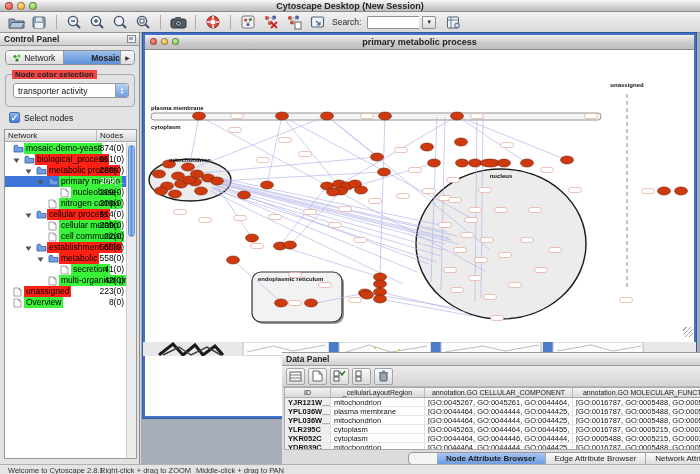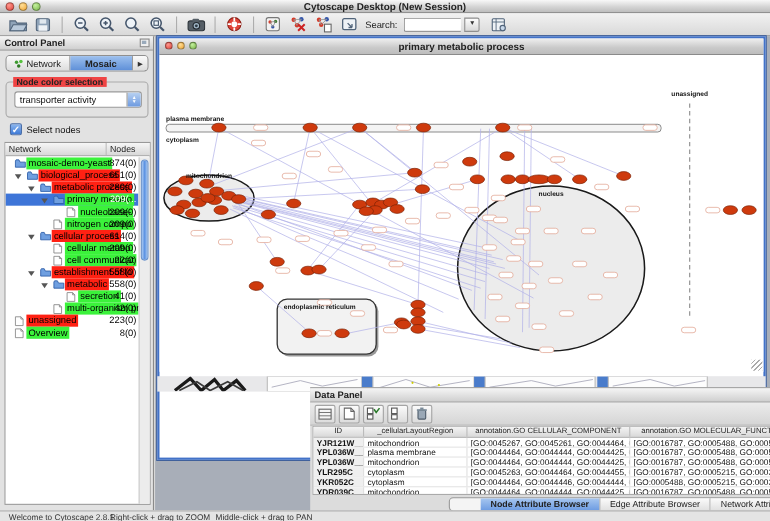--- a/index.html
+++ b/index.html
@@ -32,21 +32,21 @@
   .control-panel { position:absolute; left:0; top:33px; width:140px; height:431px; background:#e2e2e2; border-right:1px solid #8a8a8a; }
   .panel-header { height:13px; background:linear-gradient(#f5f5f5,#cfcfcf); border-bottom:1px solid #9b9b9b;
     font-size:8.5px; font-weight:bold; color:#222; padding:1px 4px; position:relative; }
   .float-icon { position:absolute; right:3px; top:2px; width:9px; height:8px; border:1px solid #888; background:#eee; }
   .float-icon:before { content:""; position:absolute; left:1px; top:1px; width:4px; height:3px; background:#9ab; }
 
   .cp-tabs { position:absolute; left:5px; top:17px; width:130px; height:15px; display:flex;
     border:1px solid #8f8f8f; border-radius:4px; overflow:hidden; background:#f2f2f2; }
   .cp-tab { flex:1; display:flex; align-items:center; justify-content:center; gap:3px;
     font-size:8.5px; color:#222; border-right:1px solid #9a9a9a; background:linear-gradient(#fbfbfb,#dcdcdc); }
-  .cp-tab.sel { background:linear-gradient(#9cc0ee,#5e8fd8); font-weight:bold; }
+  .cp-tab.sel { background:linear-gradient(#9cc0ee,#5e8fd8); font-weight:bold;justify-content:flex-end; }
   .cp-tab-arrow { width:13px; display:flex; align-items:center; justify-content:center;
     font-size:6px; color:#333; background:linear-gradient(#fbfbfb,#dcdcdc); }
 
   .groupbox { position:absolute; left:5px; top:41px; width:130px; height:33px; border:1px solid #aaa; border-radius:4px; }
   .groupbox .legend { position:absolute; left:6px; top:-5px; background:#ef4444; padding:0 3px; font-size:8px; font-weight:bold; color:#222; }
   .select { position:absolute; left:7px; top:8px; width:116px; height:15px; background:#fff; border:1px solid #999;
     border-radius:3px; font-size:8.5px; color:#111; padding:2px 4px; overflow:hidden; white-space:nowrap; }
   .select .stepper { position:absolute; right:0; top:0; width:13px; height:13px; border-left:1px solid #999;
     background:linear-gradient(#b9d2f2,#6d9ae0); display:flex; flex-direction:column; align-items:center; justify-content:center; color:#fff; font-size:4.5px; line-height:4px; }
 

